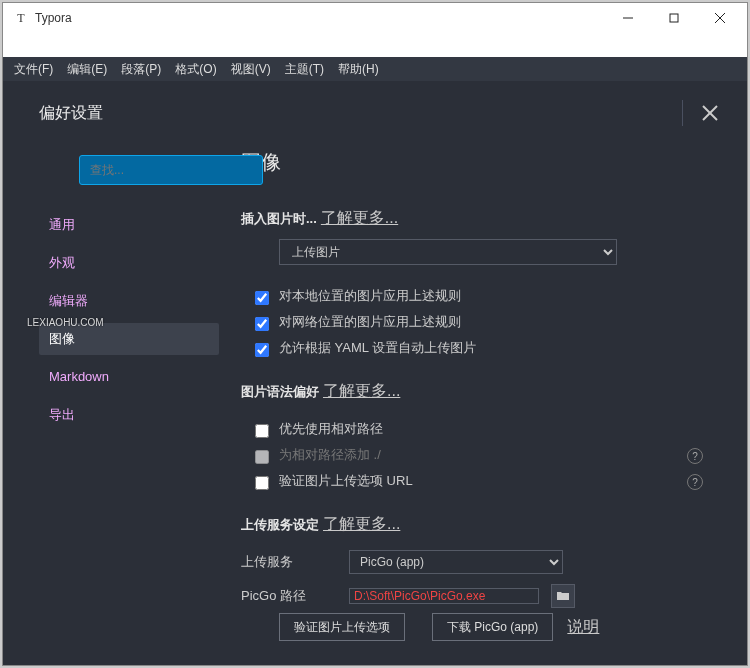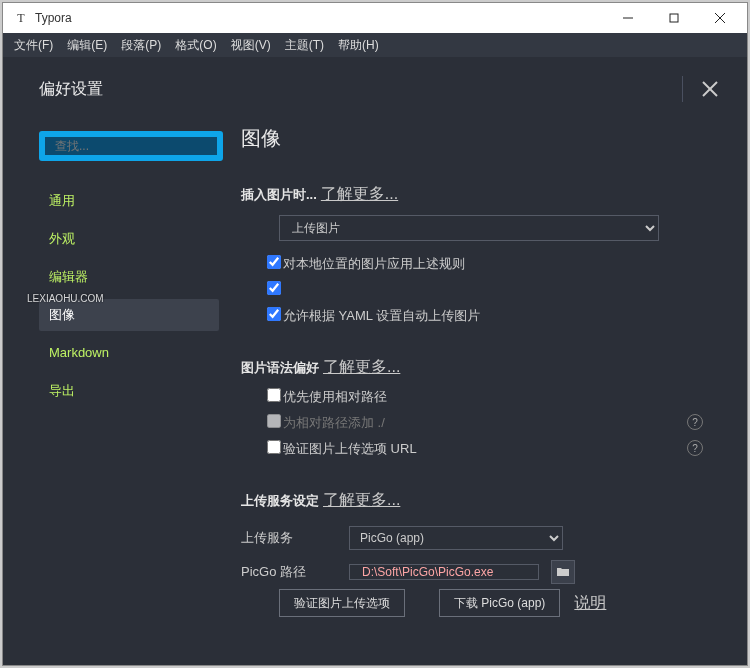--- a/index.html
+++ b/index.html
@@ -3,52 +3,52 @@
 <meta charset="utf-8">
 <style>
   * { box-sizing: border-box; margin: 0; padding: 0; }
   html, body { width: 750px; height: 668px; font-family: "Segoe UI", "Microsoft YaHei", sans-serif; overflow: hidden; background: #ccc; }
   .window { width: 746px; height: 664px; margin: 2px; background: #fff; border: 1px solid #888; display: flex; flex-direction: column; }
   .titlebar { height: 30px; background: #fff; display: flex; align-items: center; padding: 0 4px; font-size: 12px; color: #333; }
   .titlebar .appicon { width: 16px; height: 16px; display: inline-flex; align-items: center; justify-content: center; font-family: serif; margin: 0 6px; }
   .titlebar .spacer { flex: 1; }
   .winbtn { width: 46px; height: 30px; display: flex; align-items: center; justify-content: center; color: #222; }
   .winbtn svg { width: 10px; height: 10px; }
-  .menubar { height: 24px; background: #333842; display: flex; align-items: center; font-size: 12px; color: #ddd; padding: 0 4px; }
+  .menubar { height: 24px; background: #333842; display: flex; align-items: center; font-size: 12px; color: #ddd; padding: 0 4px; margin-top: 24px; }
   .menubar span { padding: 0 7px; }
   .prefs { flex: 1; background: #2b2f38; color: #ccc; display: flex; flex-direction: column; }
   .prefs-header { height: 64px; display: flex; align-items: center; padding: 0 28px 0 36px; }
   .prefs-header .title { font-size: 16px; color: #eaeaea; }
   .prefs-header .spacer { flex: 1; }
   .prefs-header .divider { width: 1px; height: 26px; background: #4a5060; margin: 0 18px; }
   .prefs-header .closex { width: 18px; height: 18px; color: #ccc; cursor: pointer; }
   .prefs-body { flex: 1; display: flex; overflow: hidden; }
   .sidebar { width: 230px; padding: 10px 14px 14px 36px; display: flex; flex-direction: column; gap: 6px; position: relative; }
-  .search { width: 184px; height: 30px; background: #0c4a6e; border: 6px solid #0ea5e9; border-radius: 3px; color: #bbb; font-size: 12px; padding: 0 10px; outline: none; margin-bottom: 18px; }
-  .side-item { height: 32px; line-height: 32px; font-size: 13px; color: #bef264; padding: 0 10px; border-radius: 2px; cursor: pointer; }
+  .search { width: 184px; height: 30px; background: #0369a1; border: 1px solid #0ea5e9; border-radius: 3px; color: #bbb; font-size: 12px; padding: 0 10px; outline: none; margin-bottom: 18px; margin-left: 40px; }
+  .side-item { height: 32px; line-height: 32px; font-size: 13px; color: #f0abfc; padding: 0 10px; border-radius: 2px; cursor: pointer; }
   .side-item.active { background: #3d424d; color: #fff; }
   .watermark { position: absolute; top: 172px; left: 24px; font-size: 10px; color: #fff; opacity: 0.8; pointer-events: none; text-shadow: 0 0 2px #000; }
   .content { flex: 1; padding: 4px 44px 20px 8px; overflow: auto; font-size: 13px; color: #ccc; }
   .content h1 { font-size: 20px; font-weight: 400; color: #eaeaea; margin-bottom: 32px; }
   .section-row { display: flex; align-items: center; gap: 4px; margin-bottom: 10px; }
   .section-label { font-weight: 600; color: #e5e5e5; }
   .link { color: #c9c9c9; text-decoration: underline; cursor: pointer; font-size: 16px; }
-  .select { width: 380px; height: 26px; background: #2b2f38; border: 1px solid #555a66; color: #ccc; font-size: 12px; padding: 0 8px; margin-left: 38px; margin-bottom: 14px; }
-  .chk-row { display: flex; align-items: flex-start; gap: 2px; margin-left: 26px; height: 26px; font-size: 13px; }
+  .select { width: 338px; height: 26px; background: #2b2f38; border: 1px solid #555a66; color: #ccc; font-size: 12px; padding: 0 8px; margin-left: 38px; margin-bottom: 14px; }
+  .chk-row { display: flex; align-items: flex-end; gap: 10px; margin-left: 14px; height: 26px; font-size: 13px; }
   .chk-row input[type=checkbox] { width: 14px; height: 14px; accent-color: #2f78ff; }
   .chk-row.disabled { color: #777; }
   .help { margin-left: auto; width: 16px; height: 16px; border: 1px solid #777; border-radius: 50%; font-size: 10px; display: flex; align-items: center; justify-content: center; color: #aaa; }
   .gap { height: 24px; }
   .form-row { display: flex; align-items: center; gap: 12px; height: 34px; }
   .form-row .flabel { width: 96px; font-size: 13px; color: #ccc; }
   .sel-up { flex: 1; height: 24px; background: #2b2f38; border: 1px solid #555a66; color: #ccc; font-size: 12px; padding: 0 6px; max-width: 214px; }
-  .text-in { flex: 1; height: 16px; background: #2b2f38; border: 1px solid #555a66; color: #fca5a5; font-size: 12px; padding: 0 12px; max-width: 190px; }
+  .text-in { flex: 1; height: 16px; background: #2b2f38; border: 1px solid #555a66; color: #ef4444; font-size: 12px; padding: 0 4px; max-width: 190px; }
   .iconbtn { width: 24px; height: 24px; background: #3b404b; border: 1px solid #555a66; display: flex; align-items: center; justify-content: center; cursor: pointer; }
   .btn { height: 28px; padding: 0 14px; background: #2b2f38; border: 1px solid #6a6f7a; color: #ddd; font-size: 12px; cursor: pointer; }
-  .btnrow { display: flex; gap: 34px; align-items: center; margin-left: 38px; margin-top: 0; }
+  .btnrow { display: flex; gap: 27px; align-items: center; margin-left: 38px; margin-top: 0; }
   .rightcol { display: flex; align-items: center; gap: 14px; }
 </style>
 </head>
 <body>
 
 <div class="window">
   <div class="titlebar">
     <span class="appicon">T</span>
     <span>Typora</span>
     <span class="spacer"></span>
@@ -112,20 +112,21 @@
         </div>
         <select class="select">
           <option>上传图片</option>
         </select>
         <div class="chk-row">
           <input type="checkbox" checked="" style="">
           <span>对本地位置的图片应用上述规则</span>
         </div>
         <div class="chk-row">
           <input type="checkbox" checked="" style="">
+          <span>对网络位置的图片应用上述规则</span>
         </div>
         <div class="chk-row">
           <input type="checkbox" checked="" style="">
           <span>允许根据 YAML 设置自动上传图片</span>
         </div>
 
         <div class="gap"></div>
 
         <div class="section-row">
           <span class="section-label">图片语法偏好</span>

